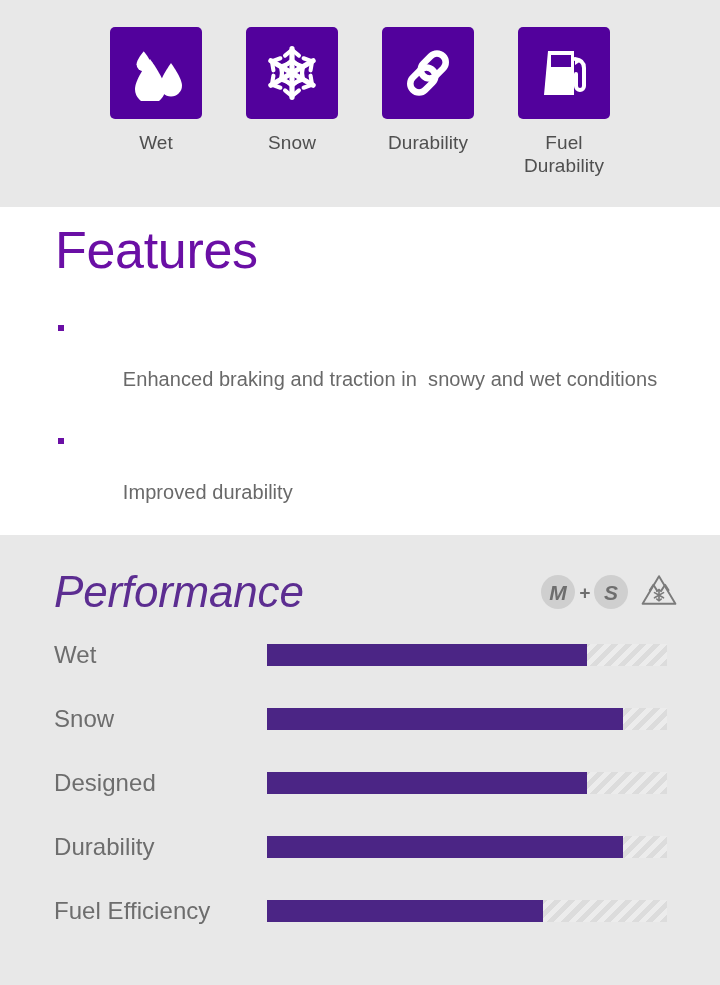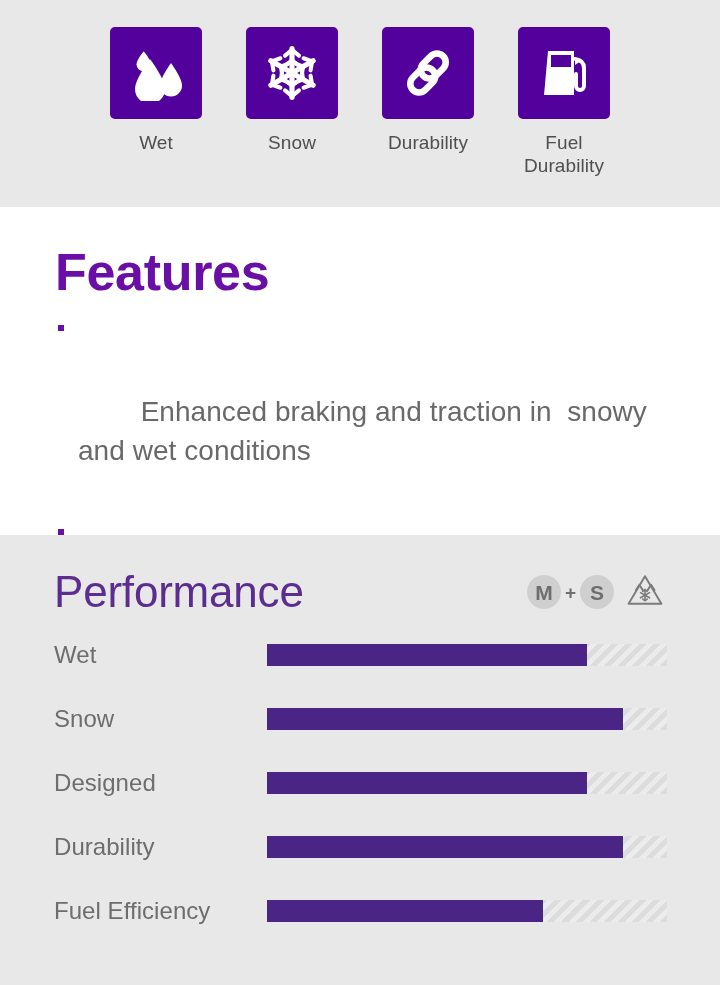--- a/index.html
+++ b/index.html
@@ -76,41 +76,41 @@
     left: 0;
     top: 207px;
     width: 720px;
     height: 328px;
     background: #ffffff;
   }
 
   .features-title {
     position: absolute;
     left: 55px;
-    top: 37px;
+    top: 15px;
     font-size: 52px;
     line-height: 56px;
-    font-weight: 700;
+    font-weight: 400;
     color: #6a0fa5;
     letter-spacing: -0.3px;
   }
 
   .feature-list {
     position: absolute;
     left: 56px;
     top: 107px;
     width: 620px;
     list-style: none;
   }
 
   .feature-item {
     position: relative;
     padding-left: 22px;
-    font-size: 28px;
-    line-height: 39px;
+    font-size: 20px;
+    line-height: 26px;
     color: #696969;
     margin-bottom: 9px;
     letter-spacing: 0.05px;
     white-space: pre-wrap;
   }
 
   .feature-item .bullet {
     position: absolute;
     left: 2px;
     top: 11px;
@@ -126,22 +126,23 @@
     top: 535px;
     width: 720px;
     height: 450px;
     background: #e8e8e8;
   }
 
   .perf-header {
     position: absolute;
     left: 54px;
     top: 32px;
-    right: 56px;
+    right: 42px;
     height: 52px;
+    font-style: italic;
   }
 
   .perf-title {
     position: absolute;
     left: 0;
     top: 0;
     font-size: 44px;
     line-height: 50px;
     font-weight: 400;
     color: #5c2d91;

